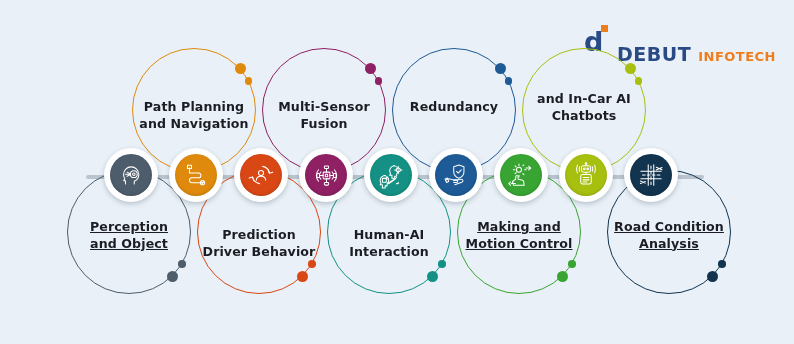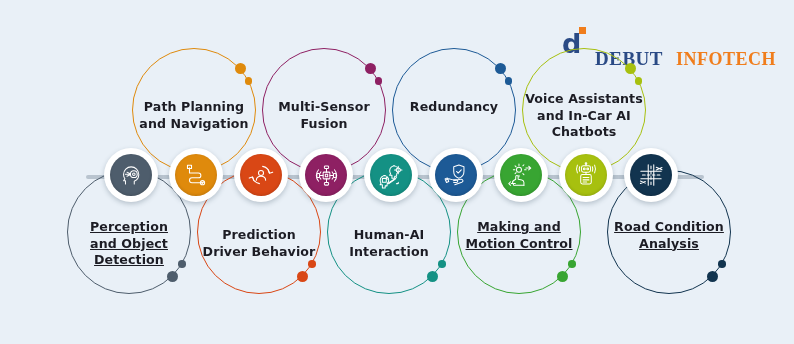--- a/index.html
+++ b/index.html
@@ -13,23 +13,23 @@
 
   
   .logo{position:absolute;top:14px;right:18px;display:flex;align-items:center;gap:7px;}
   .logo-mark{position:relative;width:26px;height:30px;}
   .logo-d{
     position:absolute;left:0;top:4px;width:26px;height:26px;
     font-family:"DejaVu Sans","Liberation Sans",sans-serif;
     font-size:27px;font-weight:bold;line-height:26px;color:#2a4a85;
   }
   .logo-dot{position:absolute;left:17px;top:0px;width:7px;height:7px;background:#f07d1c;}
-  .logo-text{display:flex;gap:13px;align-items:baseline;font-family:Liberation Serif, serif;}
+  .logo-text{display:flex;gap:7px;align-items:baseline;}
   .logo-debut{font-size:19px;font-weight:bold;letter-spacing:.5px;color:#2a4a85;}
-  .logo-infotech{font-size:18px;font-weight:bold;letter-spacing:.5px;color:#f07d1c;margin-top:35px;}
+  .logo-infotech{font-size:13px;font-weight:bold;letter-spacing:.5px;color:#f07d1c;margin-top:35px;}
 
   
   .rail{position:absolute;left:86px;top:175px;width:618px;height:4px;background:#b9c4cf;border-radius:2px;}
 
   
   .ring{position:absolute;border-radius:50%;border:1.6px solid #333;box-sizing:border-box;}
   .ring-label{
     position:absolute;left:0;right:0;
     text-align:center;color:#1c1c24;
     font-size:12.6px;font-weight:bold;line-height:16.5px;
@@ -73,21 +73,20 @@
     </div>
   </div>
 
   <div class="rail"></div>
 
   <div id="rings-layer">
       <div class="ring ring-bot ring-bot-3" style="left: 67px; top: 170px; width: 124px; height: 124px; border-color: rgb(78, 93, 108); z-index: 2;">
         <div class="ring-label">
           <div>Perception</div>
           <div>and Object</div>
-          <div>Detection</div>
         </div>
       </div>
       <div class="dot" style="width: 11px; height: 11px; left: 166.569px; top: 271.099px; background: rgb(78, 93, 108); z-index: 3;"></div>
       <div class="dot" style="width: 7.5px; height: 7.5px; left: 178.394px; top: 260.182px; background: rgb(78, 93, 108); z-index: 3;"></div>
       <div class="ring ring-top" style="left: 132px; top: 48px; width: 124px; height: 124px; border-color: rgb(223, 138, 12); z-index: 2;">
         <div class="ring-label">
           <div>Path Planning</div>
           <div>and Navigation</div>
         </div>
       </div>
@@ -127,21 +126,20 @@
       <div class="ring ring-bot ring-bot-3" style="left: 457px; top: 170px; width: 124px; height: 124px; border-color: rgb(56, 165, 50); z-index: 2;">
         <div class="ring-label">
           <div>Making and</div>
           <div>Motion Control</div>
         </div>
       </div>
       <div class="dot" style="width: 11px; height: 11px; left: 556.569px; top: 271.099px; background: rgb(56, 165, 50); z-index: 3;"></div>
       <div class="dot" style="width: 7.5px; height: 7.5px; left: 568.394px; top: 260.182px; background: rgb(56, 165, 50); z-index: 3;"></div>
       <div class="ring ring-top ring-top-3" style="left: 522px; top: 48px; width: 124px; height: 124px; border-color: rgb(167, 192, 15); z-index: 2;">
         <div class="ring-label">
-          <div>Voice Assistants</div>
           <div>and In-Car AI</div>
           <div>Chatbots</div>
         </div>
       </div>
       <div class="dot" style="width: 11px; height: 11px; left: 624.575px; top: 63.0139px; background: rgb(167, 192, 15); z-index: 3;"></div>
       <div class="dot" style="width: 7.5px; height: 7.5px; left: 634.993px; top: 77.1428px; background: rgb(167, 192, 15); z-index: 3;"></div>
       <div class="ring ring-bot ring-bot-3" style="left: 607px; top: 170px; width: 124px; height: 124px; border-color: rgb(18, 52, 79); z-index: 2;">
         <div class="ring-label">
           <div>Road Condition</div>
           <div>Analysis</div>

